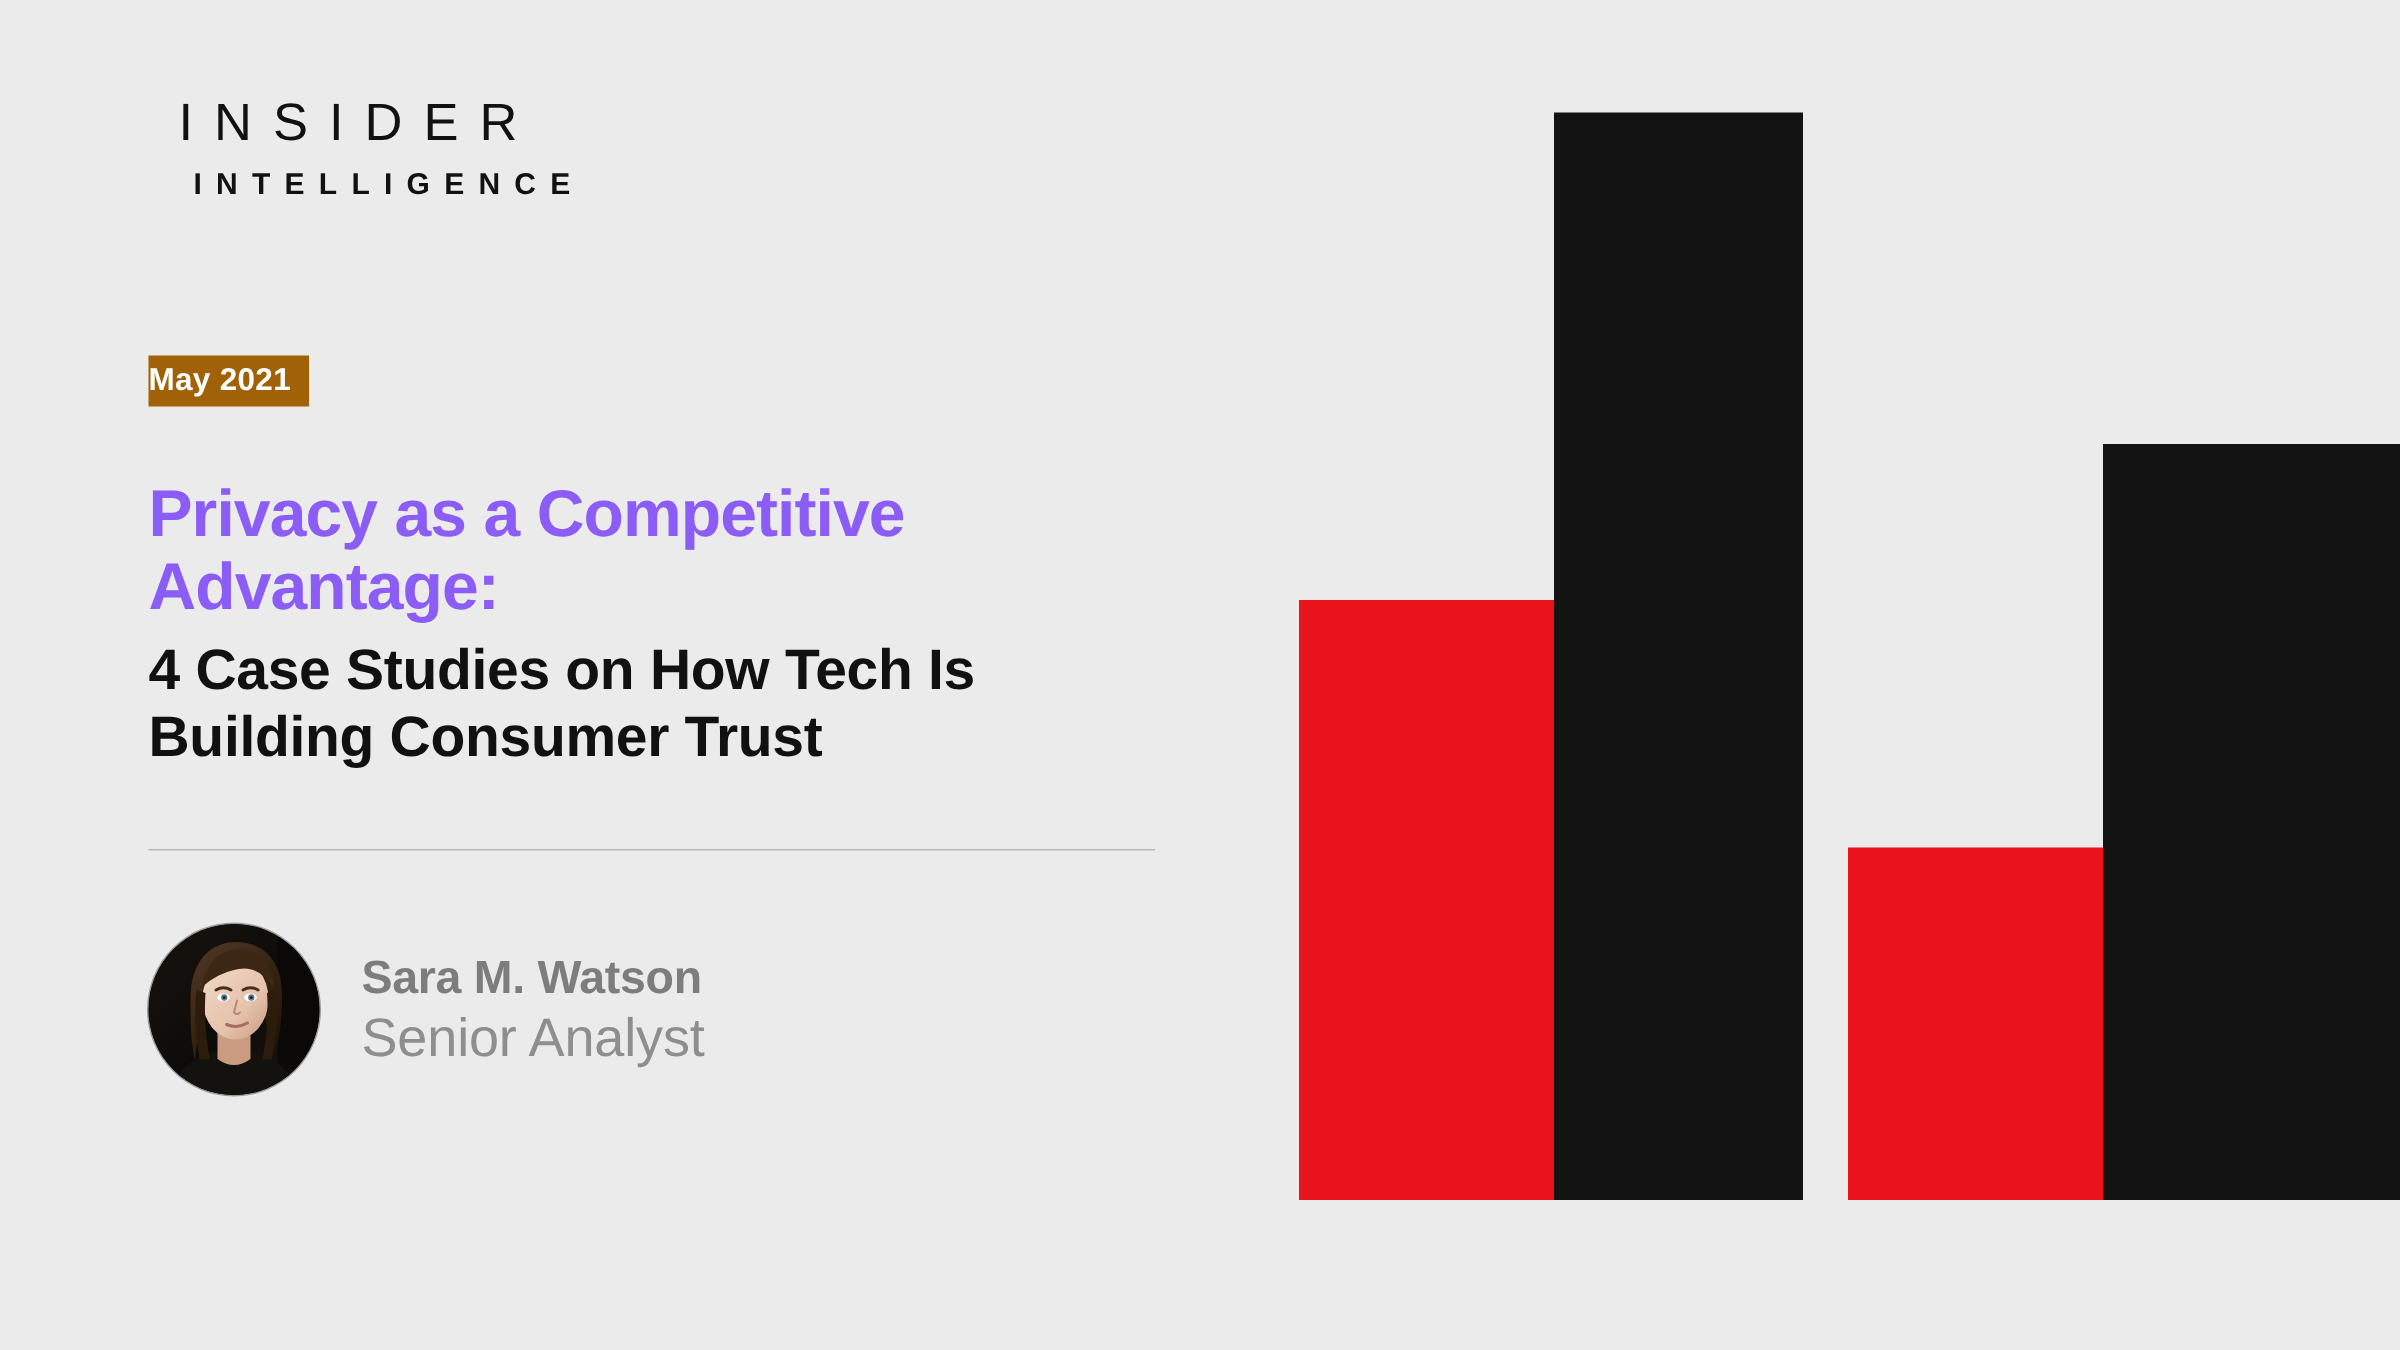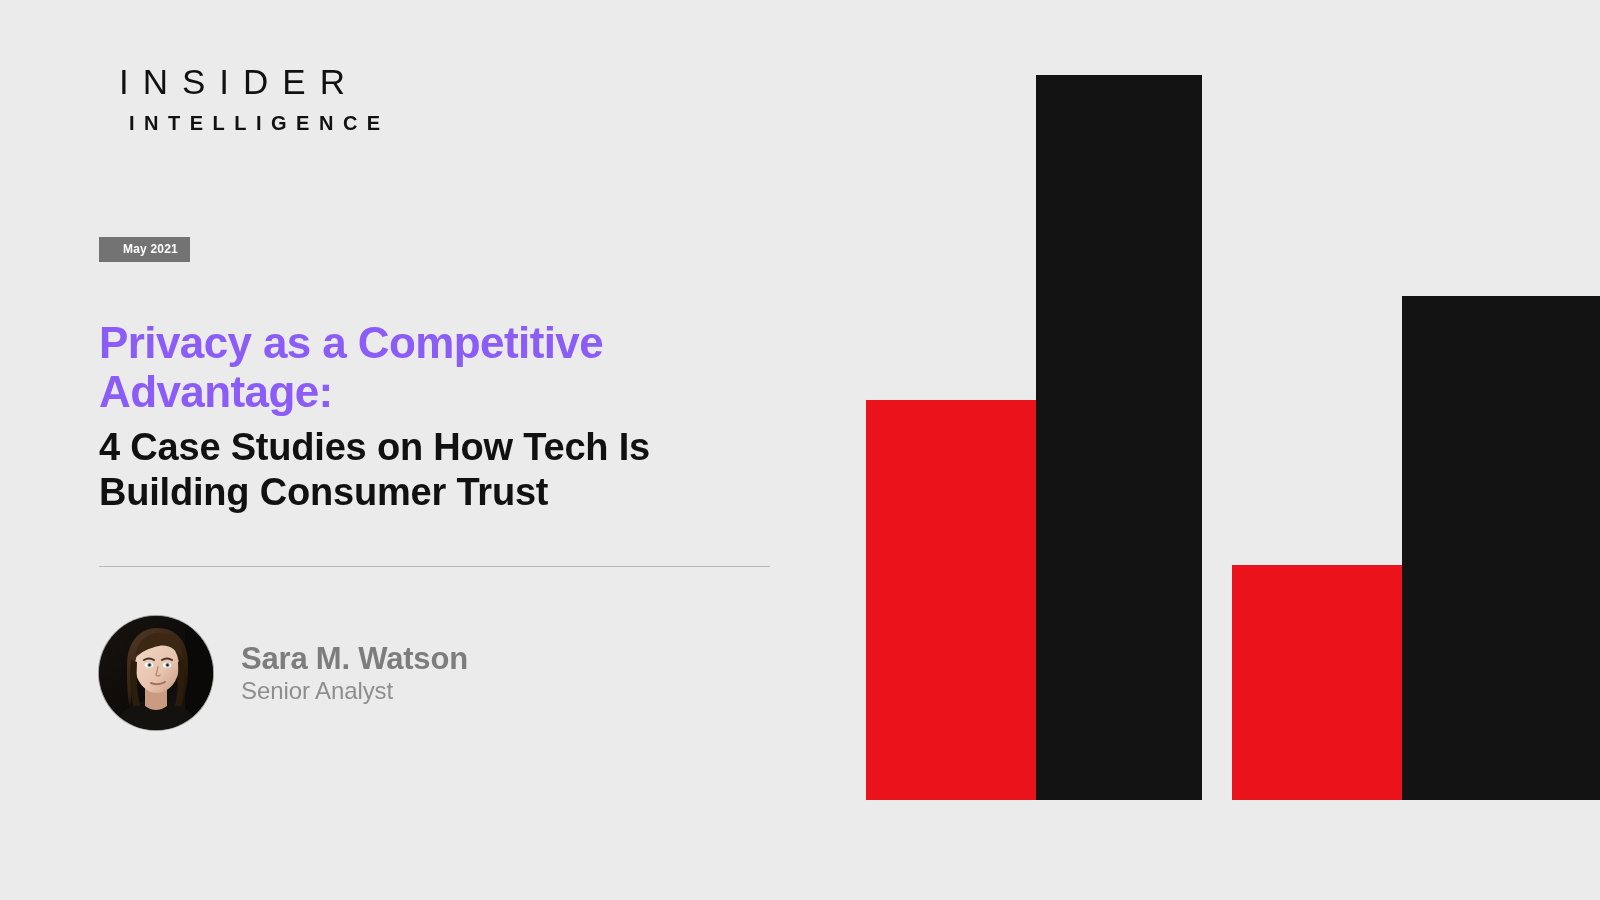--- a/index.html
+++ b/index.html
@@ -70,26 +70,26 @@
     margin-top: 12px;
     margin-left: 10px;
     font-family: "Liberation Sans", sans-serif;
   }
 
   
   .date-badge {
     position: absolute;
     top: 237px;
     left: 0px;
-    background: #737373;
+    background: #a16207;
     color: #ffffff;
-    font-size: 12px;
+    font-size: 21px;
     font-weight: 700;
     letter-spacing: 0.2px;
-    padding: 6px 12px 7px 24px;
+    padding: 6px 12px 7px 0;
     display: inline-block;
     line-height: 1;
   }
 
   
   .title-block {
     position: absolute;
     top: 318px;
     left: 0;
     width: 680px;
@@ -149,21 +149,21 @@
     justify-content: center;
   }
   .author-name {
     font-size: 31px;
     font-weight: 700;
     color: #7d7d7d;
     line-height: 1.2;
     letter-spacing: -0.2px;
   }
   .author-role {
-    font-size: 24px;
+    font-size: 36px;
     font-weight: 400;
     color: #8e8e8e;
     line-height: 1.2;
     letter-spacing: -0.1px;
   }
 </style>
 </head>
 <body>
 
 <div class="slide">

